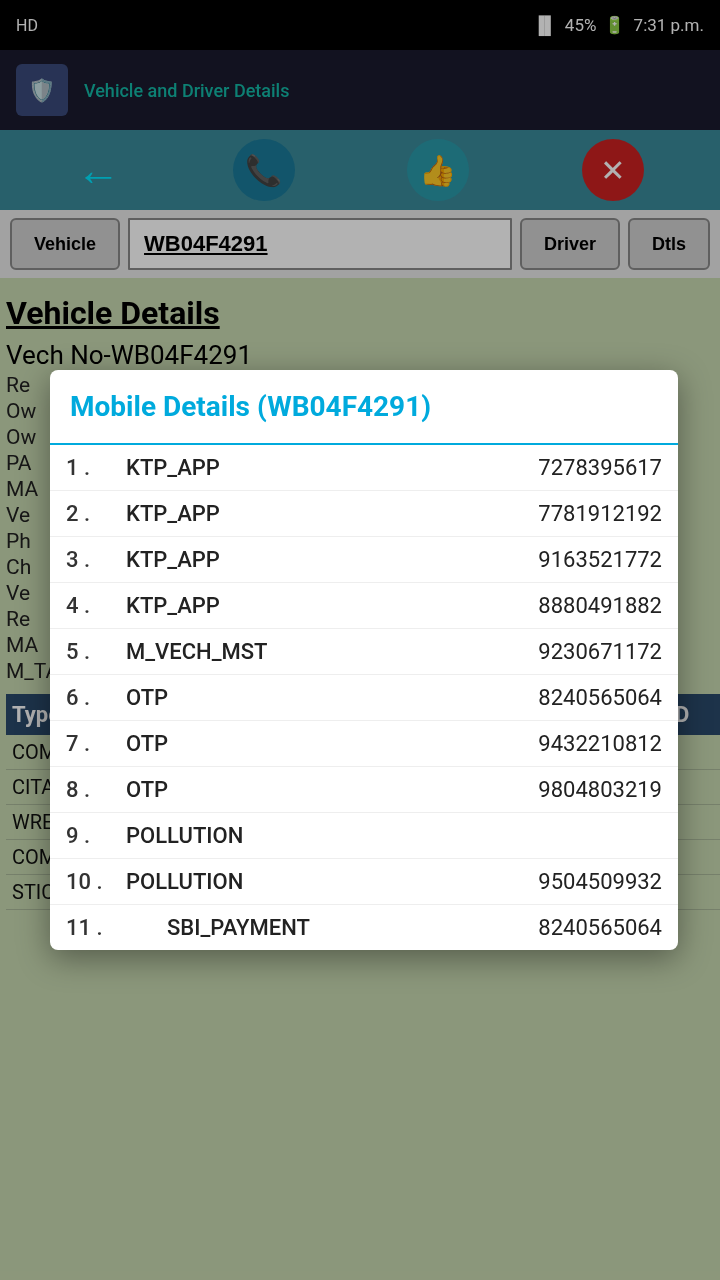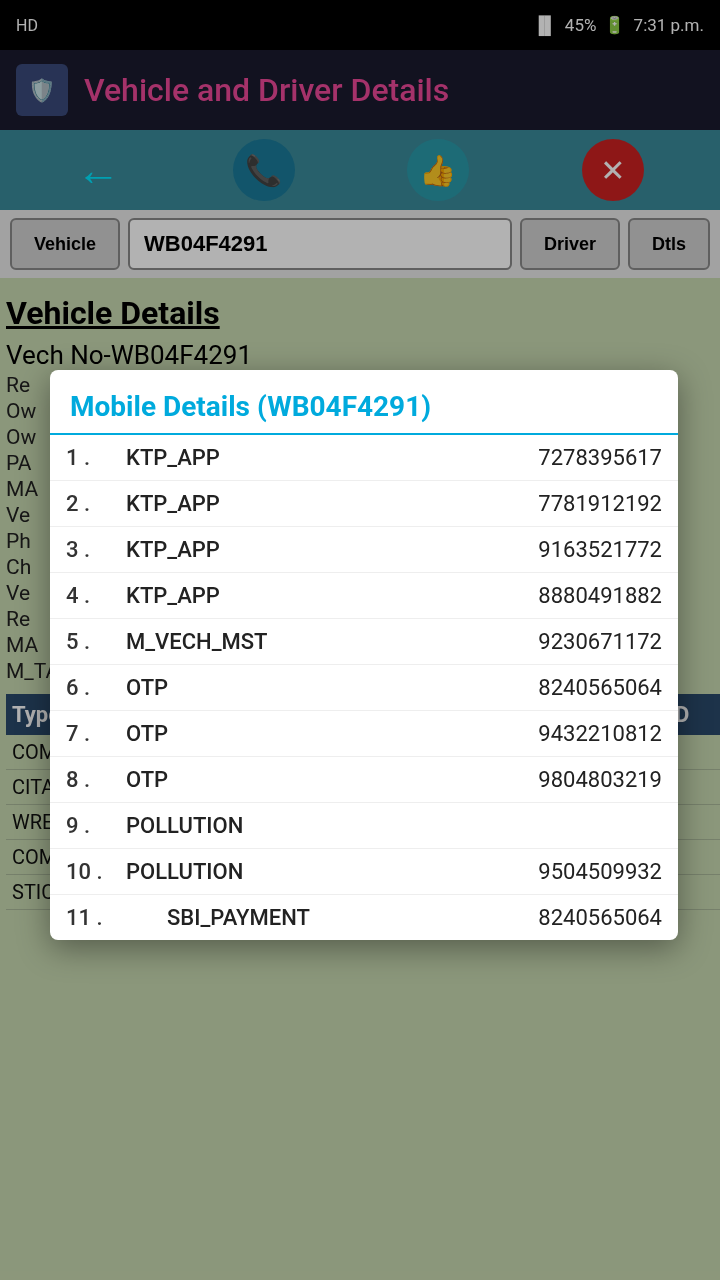--- a/index.html
+++ b/index.html
@@ -42,22 +42,22 @@
       height: 52px;
       border-radius: 6px;
       background: #3a4a7a;
       display: flex;
       align-items: center;
       justify-content: center;
       color: #fff;
       font-size: 22px;
     }
     .app-title {
-      color: #ec4899;
-      font-size: 32px;
+      color: #14b8a6;
+      font-size: 18px;
       font-weight: 500;
     }
 
     
     .nav-bar {
       width: 720px;
       height: 80px;
       background: #3a8a9a;
       display: flex;
       align-items: center;
@@ -105,25 +105,26 @@
       cursor: pointer;
       display: flex;
       align-items: center;
       justify-content: center;
     }
     .tab-input {
       height: 52px;
       padding: 0 14px;
       background: #fff;
       border: 2px solid #888;
-      border-radius: 6px;
+      border-radius: 1px;
       font-size: 22px;
       font-weight: 600;
       flex: 1;
       outline: none;
+      text-decoration: underline;
     }
 
     
     .bg-content {
       width: 720px;
       background: #c8d8b0;
       padding: 10px 6px 0 6px;
       position: relative;
     }
     .section-title {
@@ -192,21 +193,21 @@
       background: #fff;
       border-radius: 8px;
       z-index: 20;
       overflow: hidden;
       box-shadow: 0 8px 32px rgba(0,0,0,0.4);
     }
     .modal-title {
       color: #00aadd;
       font-size: 28px;
       font-weight: bold;
-      padding: 20px 20px 10px 20px;
+      padding: 20px 20px 20px 20px;
       border-bottom: 2px solid #00aadd;
     }
     .modal-table {
       width: 100%;
     }
     .modal-row {
       display: flex;
       align-items: center;
       padding: 10px 16px;
       border-bottom: 1px solid #eee;

